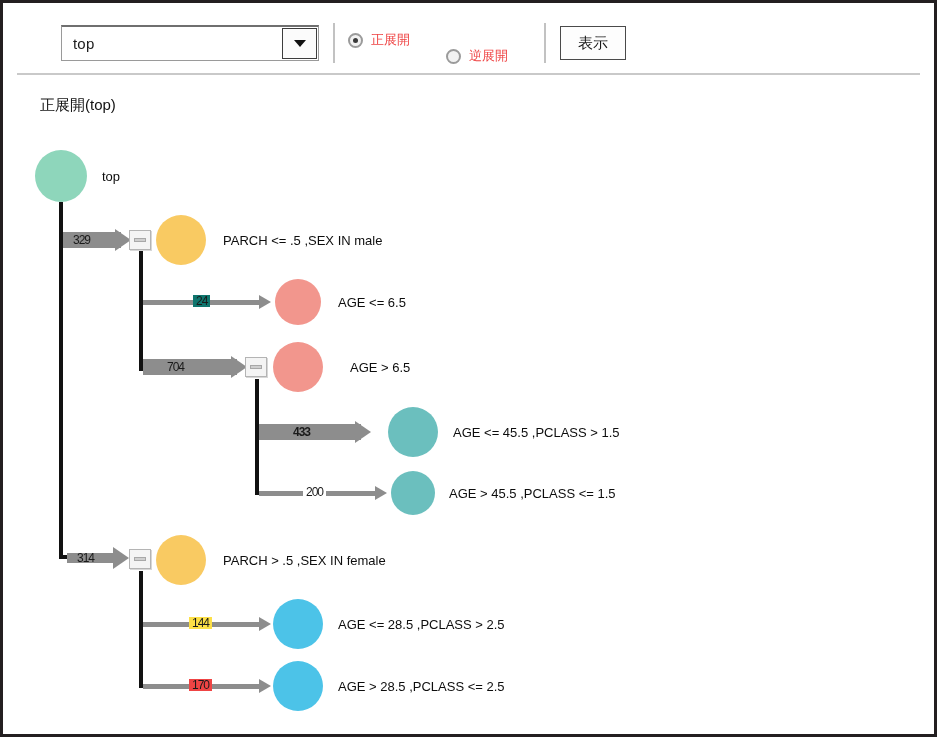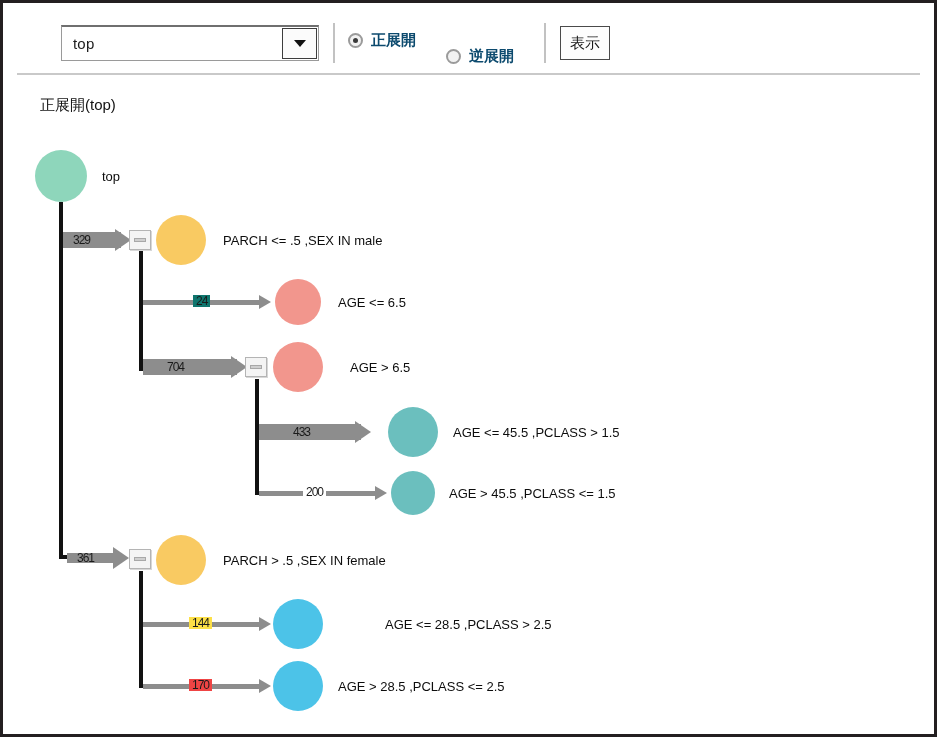--- a/index.html
+++ b/index.html
@@ -97,30 +97,29 @@
   .radio-dot.on::after {
     content: "";
     position: absolute;
     left: 3px; top: 3px;
     width: 5px; height: 5px;
     border-radius: 50%;
     background: #3a3a3a;
   }
   .radio-label {
     margin-left: 8px;
-    font-size: 15px;
-    color: #0c4a6e;
+    font-size: 13px;
+    color: #ef4444;
     white-space: nowrap;
-    font-weight: bold;
   }
 
   #show-button {
     position: absolute;
     left: 557px; top: 23px;
-    width: 50px; height: 34px;
+    width: 66px; height: 34px;
     box-sizing: border-box;
     border: 1px solid #4a4a4a;
     background: #fdfdfd;
     display: flex;
     align-items: center;
     justify-content: center;
     font-size: 15px;
     color: #151515;
   }
 
@@ -257,29 +256,29 @@
     <div class="arrow-head thin" style="left:252px; top:224px;"></div>
     <div class="arrow-count" style="left:186px; top:224px; background:#0f766e; padding:0 3px;">24</div>
 
     <div class="arrow" style="left:136px; top:288px; width:94px; height:16px;"></div>
     <div class="arrow-head" style="left:224px; top:285px;"></div>
     <div class="arrow-count" style="left:160px; top:290px;">704</div>
     <div class="expander" style="left:238px; top:286px;"></div>
 
     <div class="arrow" style="left:252px; top:353px; width:102px; height:16px;"></div>
     <div class="arrow-head" style="left:348px; top:350px;"></div>
-    <div class="arrow-count" style="left:286px; top:355px;">433</div>
+    <div class="arrow-count" style="left:286px; top:355px;font-weight:bold;">433</div>
 
     <div class="arrow" style="left:252px; top:420px; width:120px; height:5px;"></div>
     <div class="arrow-head thin" style="left:368px; top:415px;"></div>
     <div class="arrow-count" style="left:296px; top:415px; background:#ffffff; padding:0 3px;">200</div>
 
     <div class="arrow" style="left:60px; top:482px; width:54px; height:10px;"></div>
     <div class="arrow-head" style="left:106px; top:476px;"></div>
-    <div class="arrow-count" style="left:70px; top:481px;">361</div>
+    <div class="arrow-count" style="left:70px; top:481px;">314</div>
     <div class="expander" style="left:122px; top:478px;"></div>
 
     <div class="arrow" style="left:136px; top:551px; width:120px; height:5px;"></div>
     <div class="arrow-head thin" style="left:252px; top:546px;"></div>
     <div class="arrow-count" style="left:182px; top:546px; background:#fde047; padding:0 3px;">144</div>
 
     <div class="arrow" style="left:136px; top:613px; width:120px; height:5px;"></div>
     <div class="arrow-head thin" style="left:252px; top:608px;"></div>
     <div class="arrow-count" style="left:182px; top:608px; background:#ef4444; padding:0 3px;">170</div>
 
@@ -298,18 +297,18 @@
     <div class="node" style="left:381px; top:336px; width:50px; height:50px; background:#6bbfbe;"></div>
     <div class="node-label" style="left:446px; top:355px;">AGE &lt;= 45.5 ,PCLASS &gt; 1.5</div>
 
     <div class="node" style="left:384px; top:400px; width:44px; height:44px; background:#6bbfbe;"></div>
     <div class="node-label" style="left:442px; top:416px;">AGE &gt; 45.5 ,PCLASS &lt;= 1.5</div>
 
     <div class="node" style="left:149px; top:464px; width:50px; height:50px; background:#f9ca62;"></div>
     <div class="node-label" style="left:216px; top:483px;text-align:right;">PARCH &gt; .5 ,SEX IN female</div>
 
     <div class="node" style="left:266px; top:528px; width:50px; height:50px; background:#4cc3e8;"></div>
-    <div class="node-label" style="left:331px; top:547px;margin-left:47px;">AGE &lt;= 28.5 ,PCLASS &gt; 2.5</div>
+    <div class="node-label" style="left:331px; top:547px;">AGE &lt;= 28.5 ,PCLASS &gt; 2.5</div>
 
     <div class="node" style="left:266px; top:590px; width:50px; height:50px; background:#4cc3e8;"></div>
     <div class="node-label" style="left:331px; top:609px;">AGE &gt; 28.5 ,PCLASS &lt;= 2.5</div>
   </div>
 </div>
 
 </body></html>

